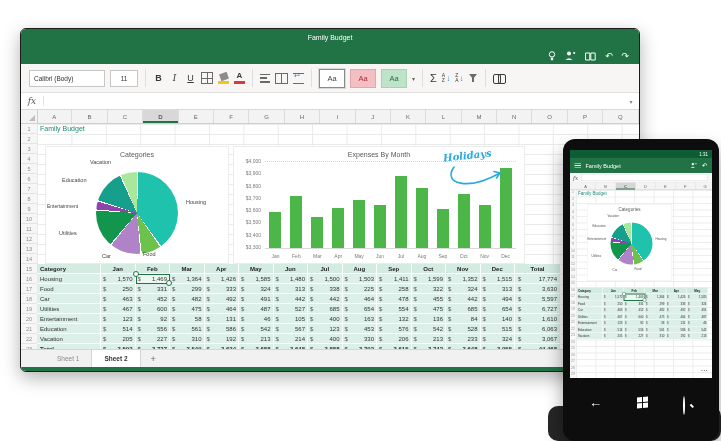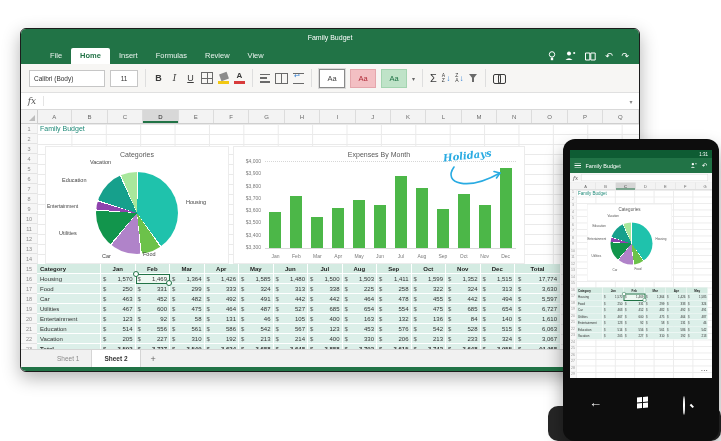--- a/index.html
+++ b/index.html
@@ -165,28 +165,20 @@
 <body>
 
 <div class="stage">
 
   <div class="xwin">
     <div class="titlebar">
       <span>Family Budget</span>
     </div>
 
     <div class="tabrow">
-      <div id="tabs" style="display:flex;align-items:flex-end;">
-          <div class="tab">File</div>
-          <div class="tab active">Home</div>
-          <div class="tab">Insert</div>
-          <div class="tab">Formulas</div>
-          <div class="tab">Review</div>
-          <div class="tab">View</div>
-        </div>
       <div class="tbicons">
         <svg width="8" height="10" viewBox="0 0 8 10">
           <circle cx="4" cy="3.4" r="2.7" fill="none" stroke="#fff" stroke-width="1"></circle>
           <rect x="2.8" y="6.6" width="2.4" height="2.6" fill="#fff"></rect>
         </svg>
         <svg width="11" height="10" viewBox="0 0 11 10">
           <circle cx="4" cy="2.6" r="2" fill="#fff"></circle>
           <path d="M0.5,9 Q4,5.4 7.5,9 Z" fill="#fff"></path>
           <path d="M8.2,2 h2 M9.2,1 v2" stroke="#fff" stroke-width="1"></path>
         </svg>

